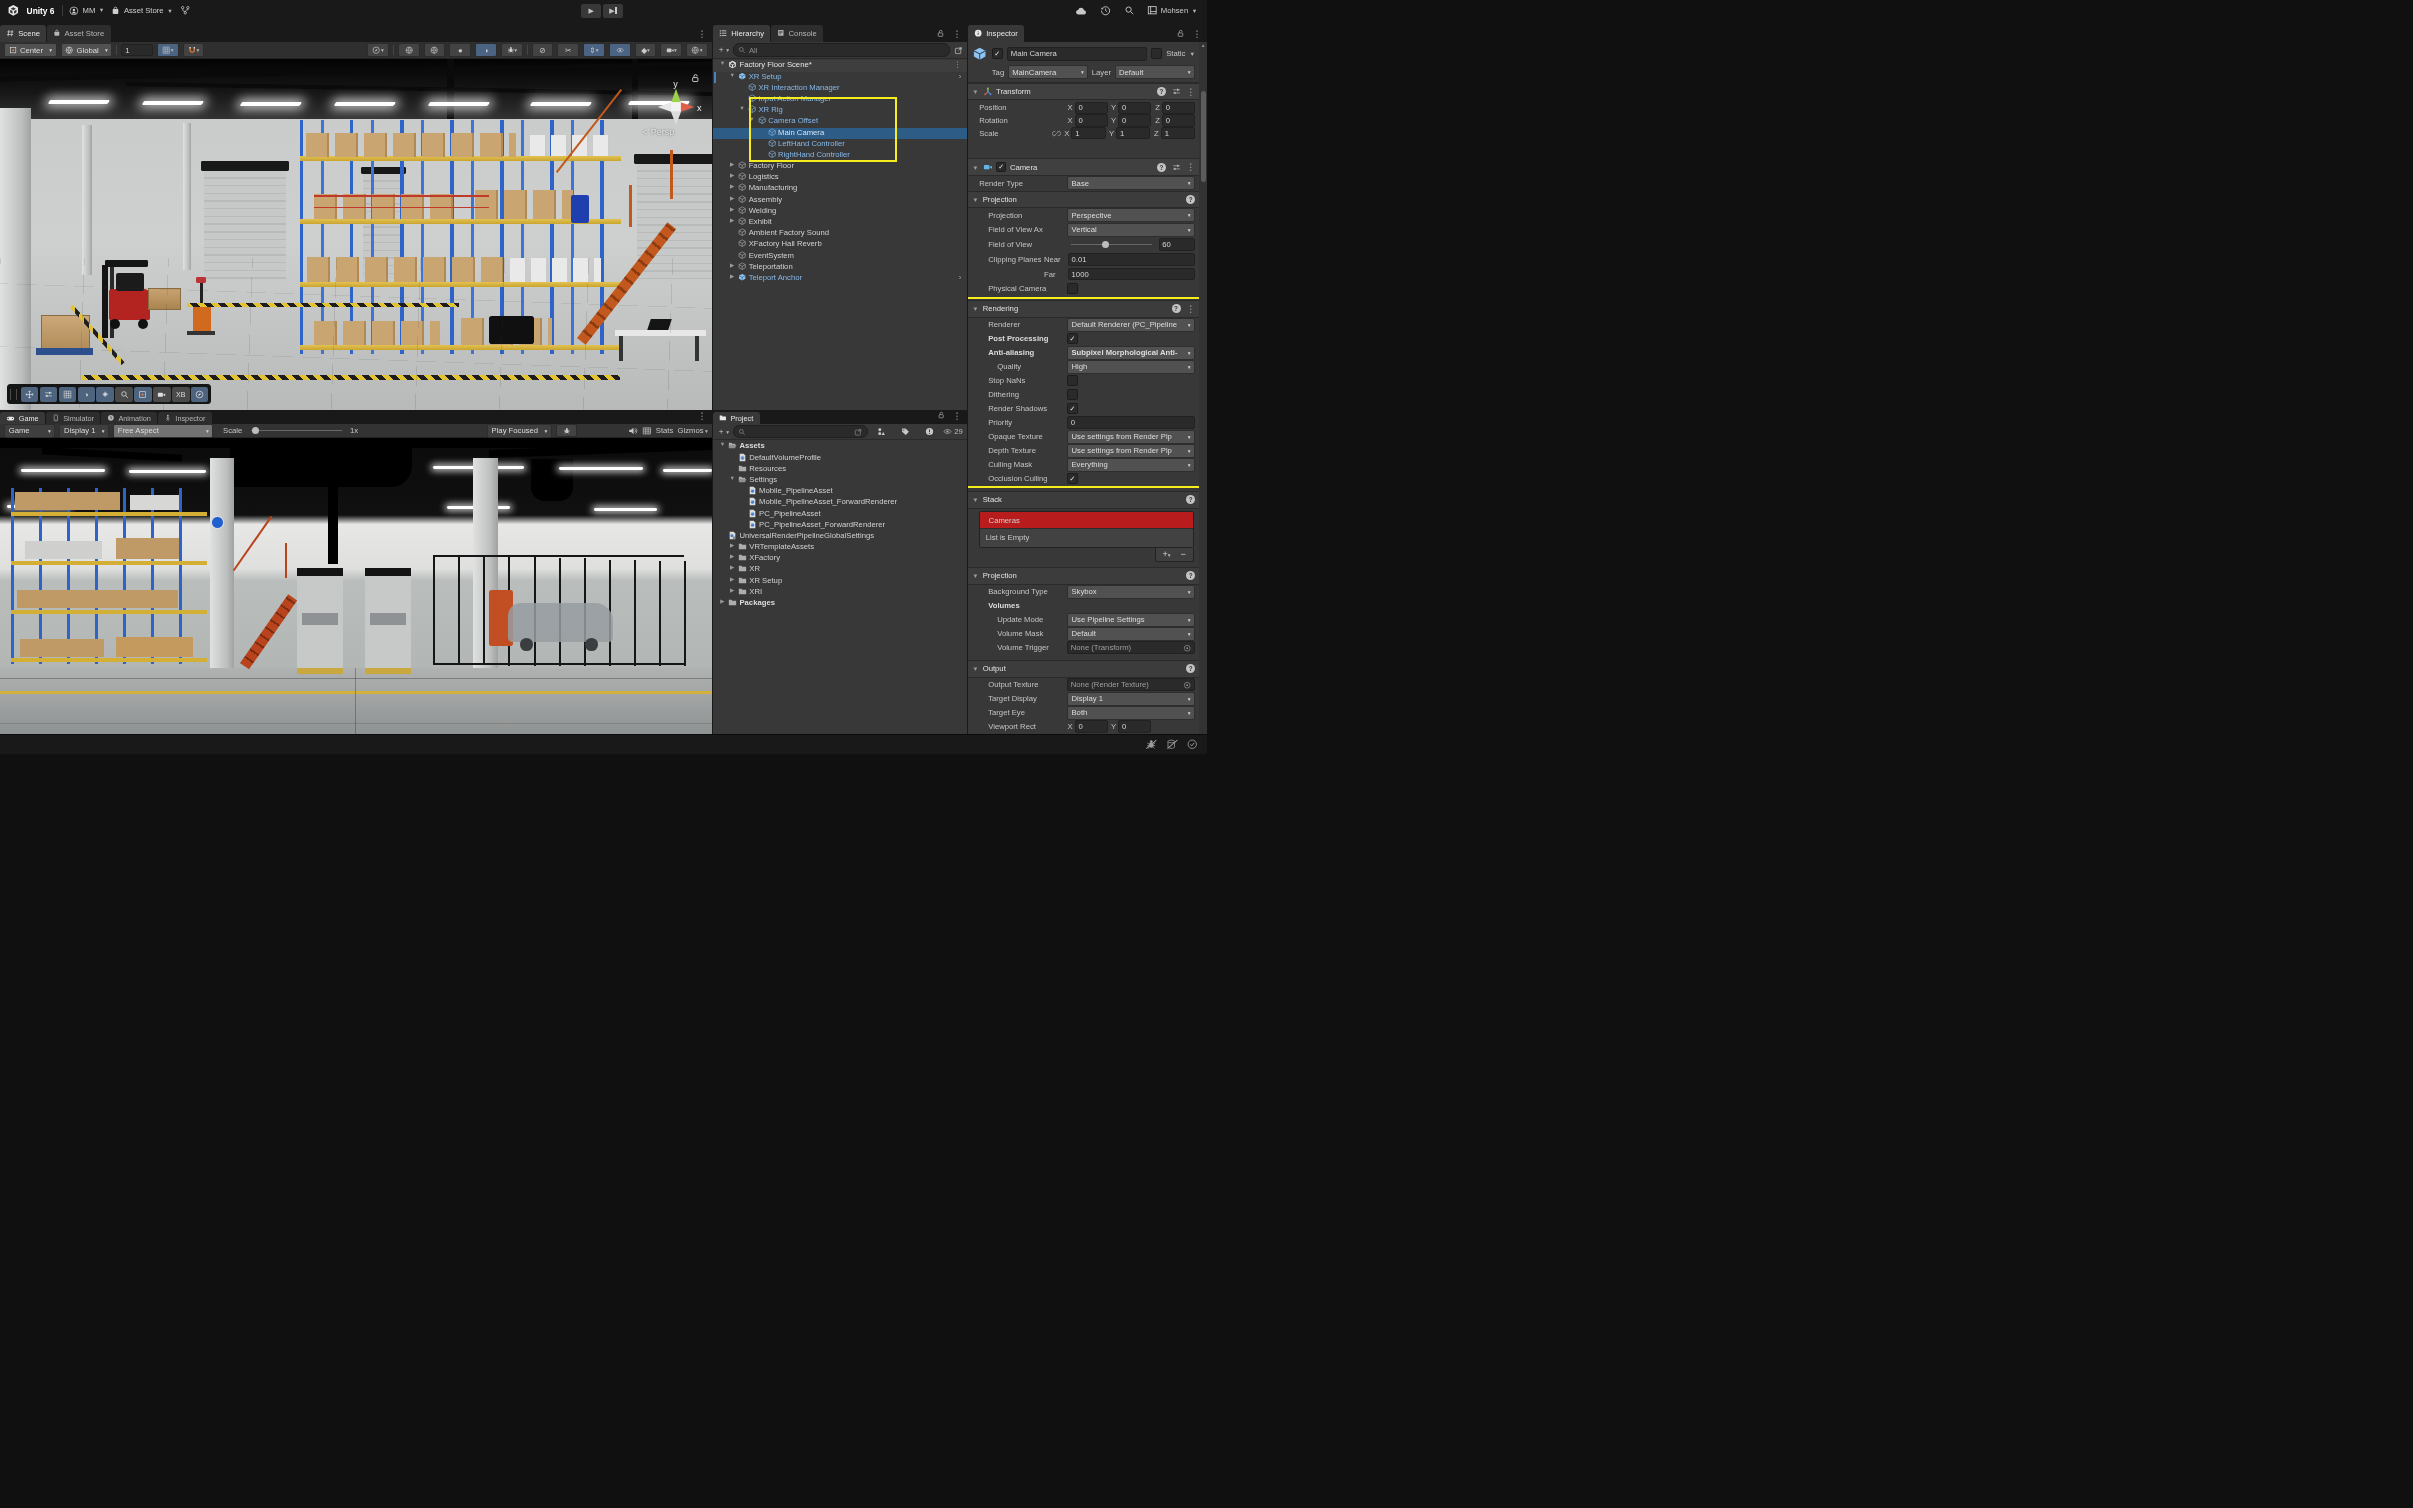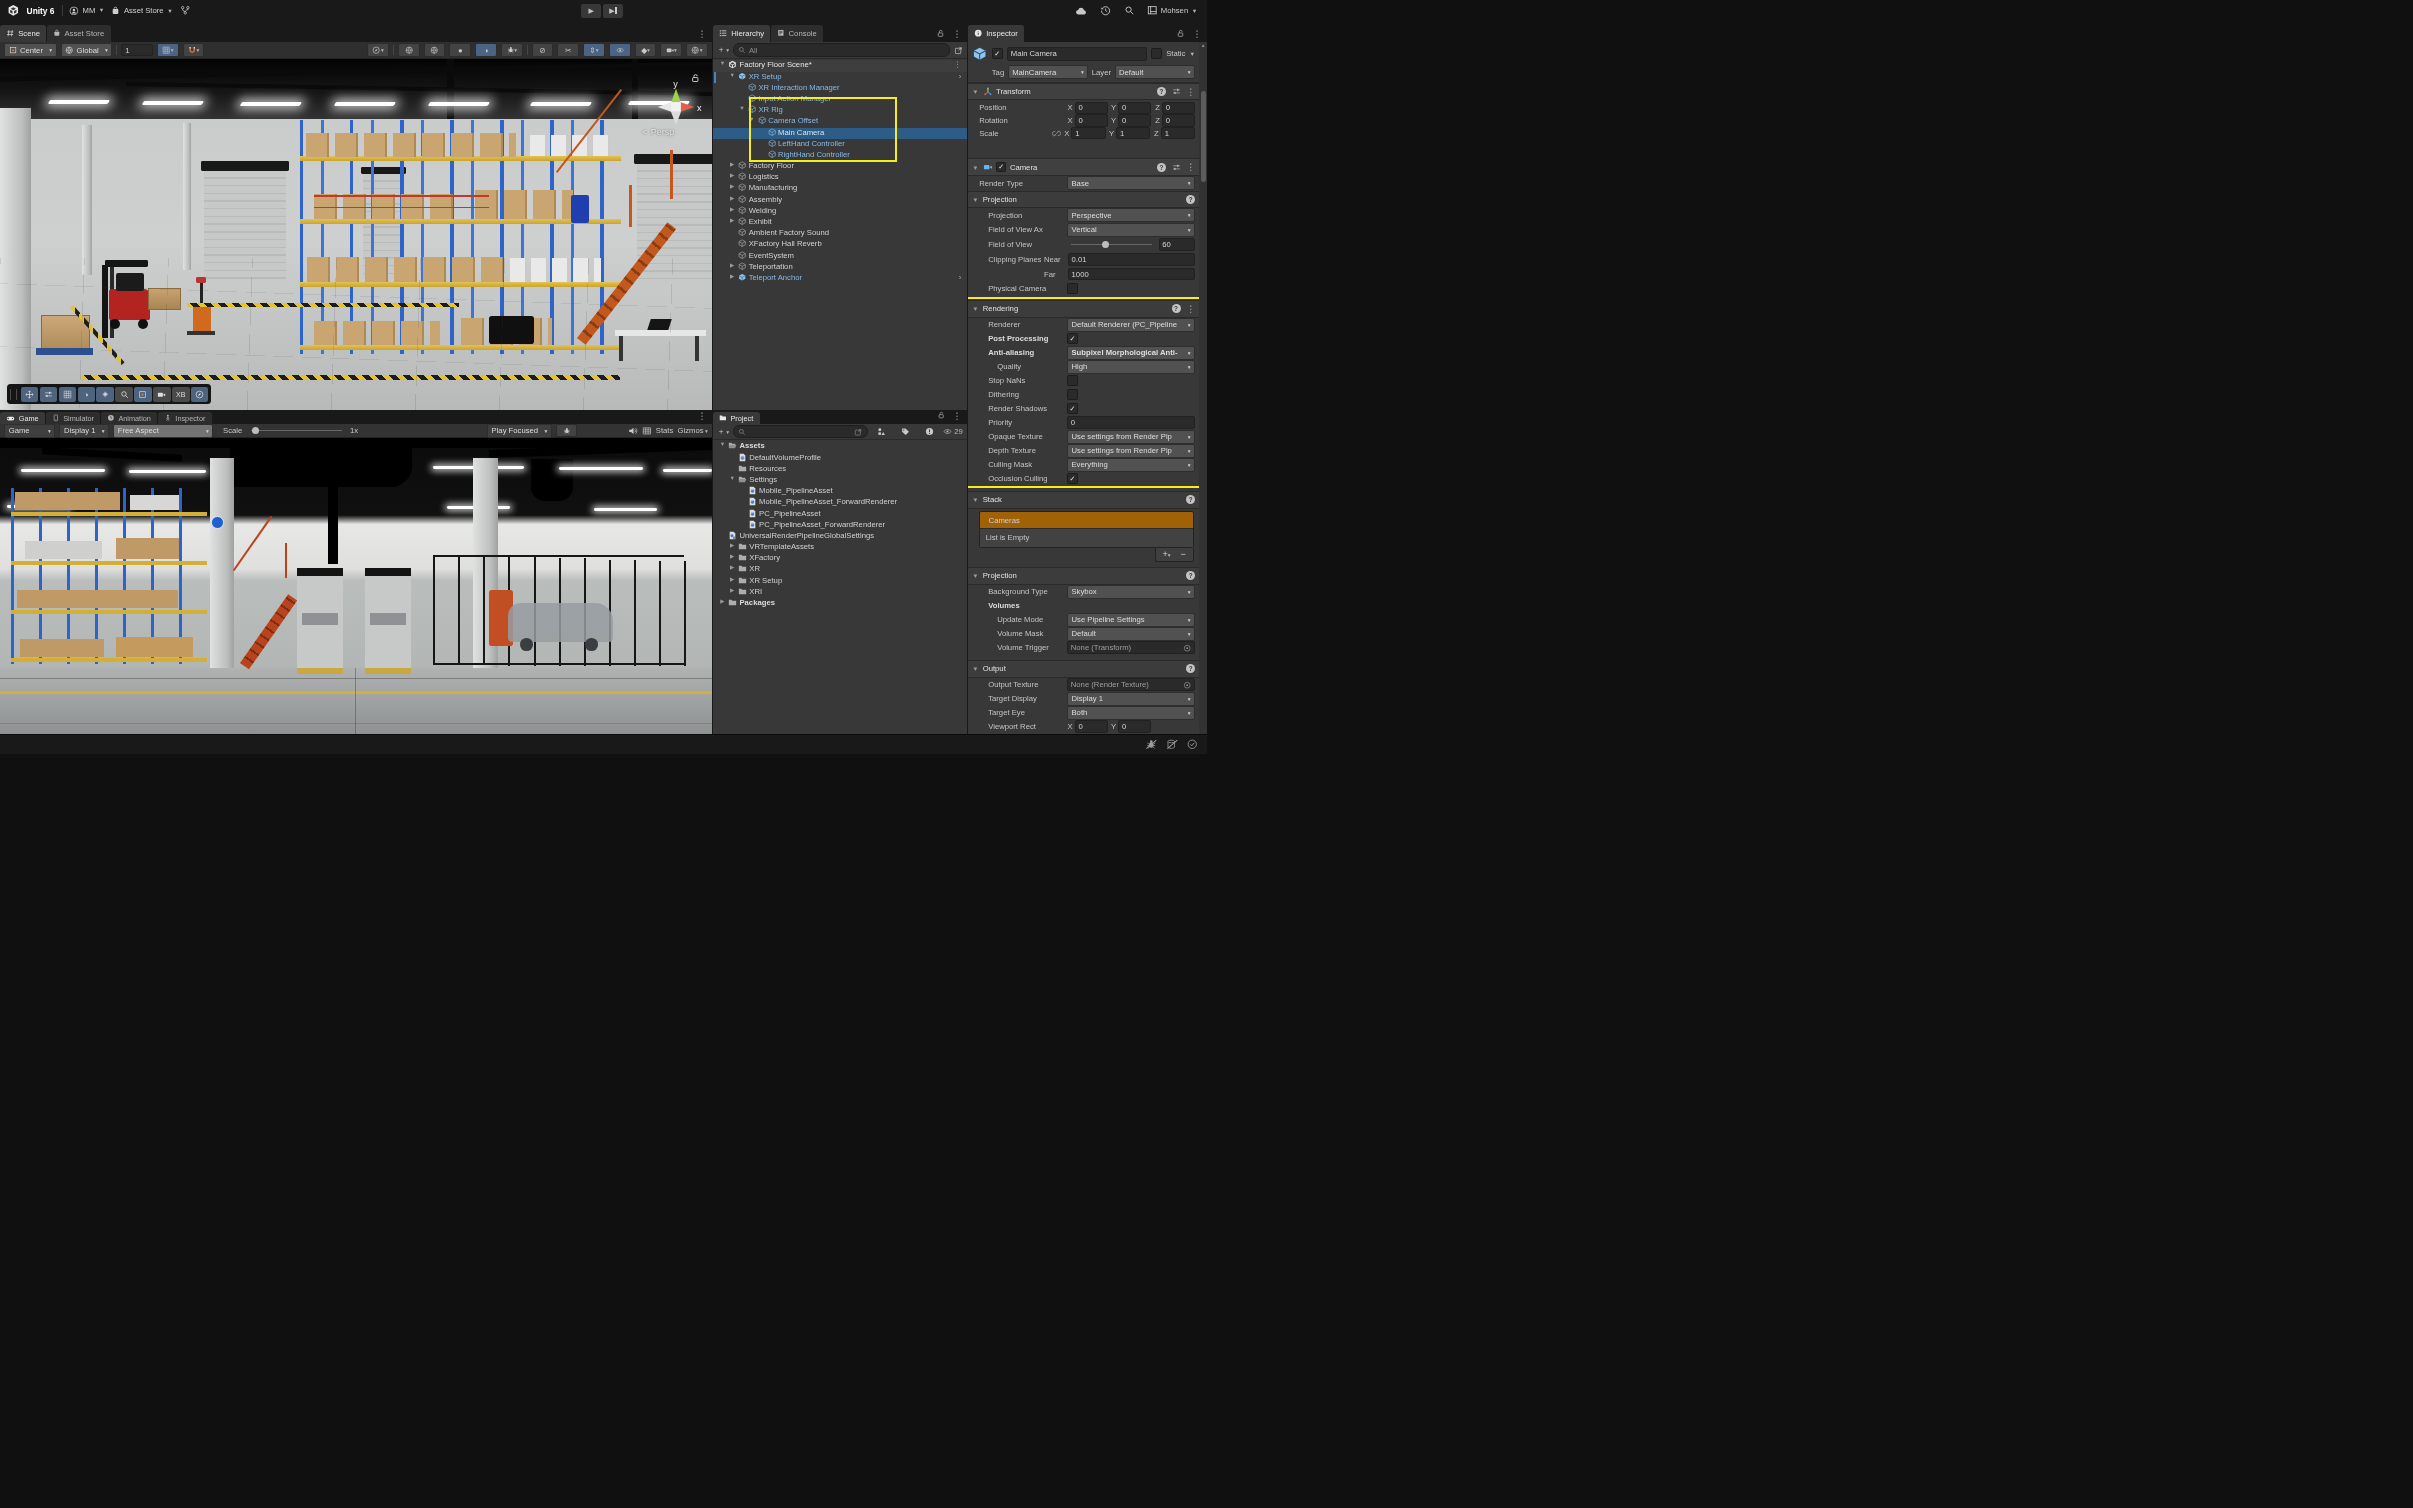--- a/index.html
+++ b/index.html
@@ -145,21 +145,21 @@
   .ihdr .right-ics{margin-left:auto;display:flex;gap:5.6px;align-items:center;color:#bbb;}
   .qicon{width:9px;height:9px;border-radius:50%;background:#c3c3c3;color:#333;font-weight:bold;
          font-size:6.3px;display:flex;align-items:center;justify-content:center;}
   .cb{width:9px;height:9px;background:#2a2a2a;border:0.7px solid #1c1c1c;border-radius:1.4px;
       display:flex;align-items:center;justify-content:center;color:#e6e6e6;font-size:7px;flex:none;}
   .axisfld{display:flex;align-items:center;gap:2.1px;flex:1;}
   .axisfld .al{color:#c4c4c4;width:5.6px;text-align:right;}
   .axisfld .field{flex:1;}
   .slider{flex:1;height:1.4px;background:#676767;position:relative;margin:0 4.2px;}
   .slider .th{position:absolute;top:-2.8px;width:7px;height:7px;border-radius:50%;background:#bdbdbd;}
-  .stackbox{margin:2.8px 5.6px 0 11.2px;border:0.7px solid #232323;border-radius:2.1px;background:#a16207;}
+  .stackbox{margin:2.8px 5.6px 0 11.2px;border:0.7px solid #232323;border-radius:2.1px;background:#b91c1c;}
   .stackbox .shead{height:15.4px;display:flex;align-items:center;padding:0 8.4px;border-bottom:0.7px solid #2c2c2c;color:#d0d0d0;}
   .stackbox .sbody{height:18px;display:flex;align-items:center;padding:0 5.6px;color:#c8c8c8;background:#424242;}
   .stack-btns{display:flex;justify-content:flex-end;margin:0 5.6px 0 0;}
   .stack-btns .bwrap{background:#3f3f3f;border:0.7px solid #232323;border-top:none;border-radius:0 0 2.1px 2.1px;
         display:flex;gap:9.8px;padding:1.4px 7px;color:#d6d6d6;font-size:9px;}
   .yellow-frame{position:absolute;border:2.8px solid #f6ed1f;pointer-events:none;z-index:40;}
   .assetlabels{height:17px;display:flex;align-items:center;padding:0 5.6px;font-weight:bold;color:#dedede;
                border-top:0.7px solid #2a2a2a;background:#3c3c3c;margin-top:4.2px;}
 
   

